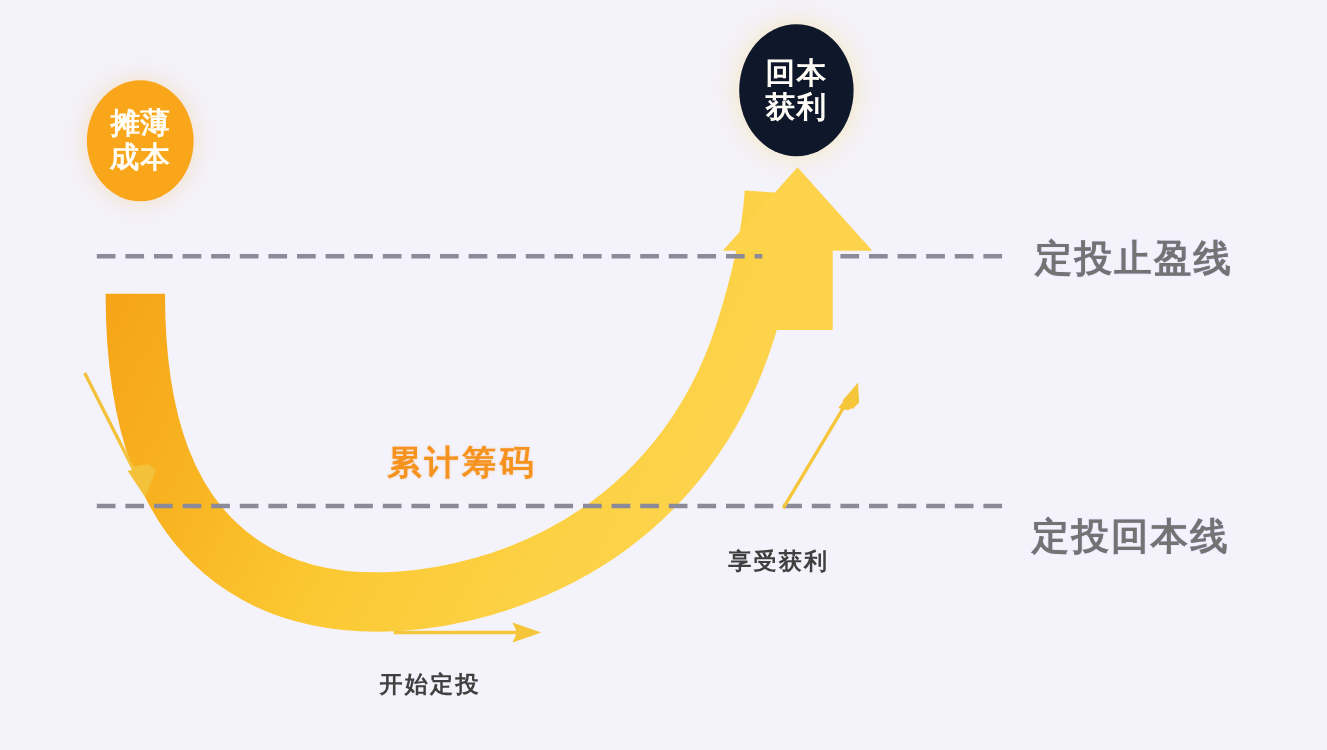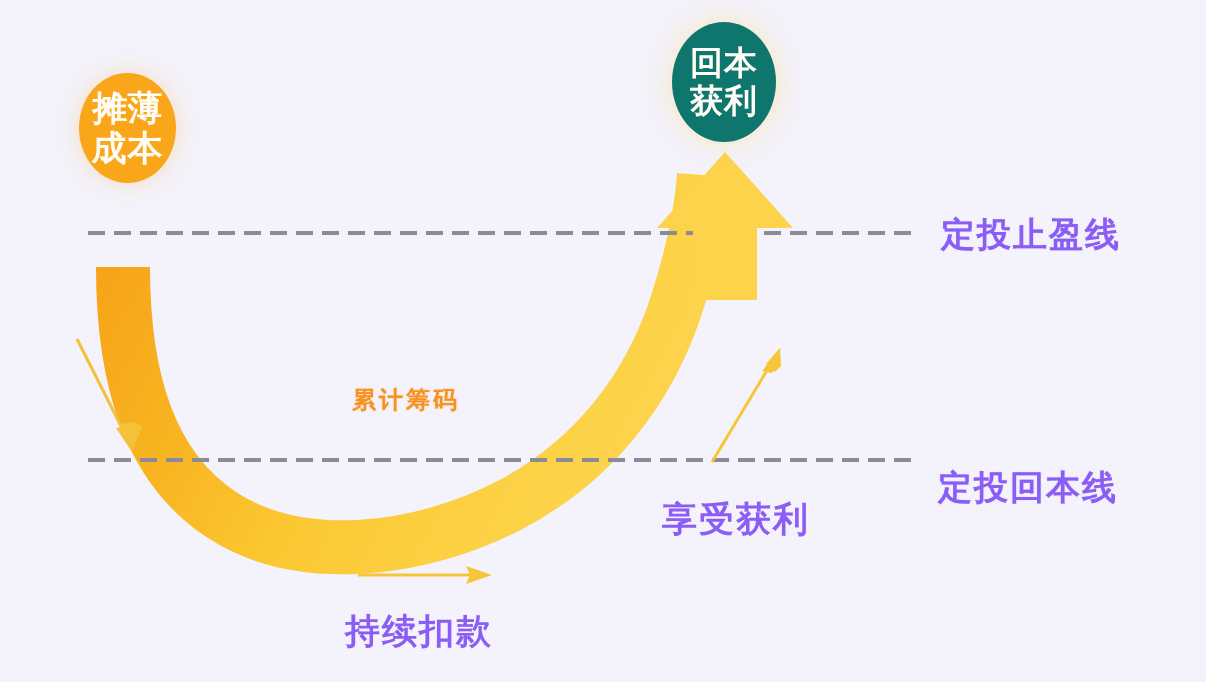--- a/index.html
+++ b/index.html
@@ -43,72 +43,72 @@
     user-select: none;
   }
   .bubble span { display: block; }
 
   #bubble-cost {
     left: 79px;
     top: 73px;
     width: 97px;
     height: 110px;
     background: #f9a61a;
-    font-size: 35px;
+    font-size: 27px;
     box-shadow: 0 0 22px rgba(249,166,26,0.25);
   }
   #bubble-cost .l1 { letter-spacing: 0px; }
 
   #bubble-profit {
     left: 672px;
     top: 22px;
     width: 104px;
     height: 120px;
-    background: #0f766e;
-    font-size: 33px;
+    background: #0f172a;
+    font-size: 27px;
     box-shadow: 0 0 26px rgba(252,211,75,0.35);
   }
 
   
   .label-right {
     position: absolute;
-    color: #8b5cf6;
+    color: #737373;
     font-weight: 700;
     font-size: 34px;
     letter-spacing: 2px;
     white-space: nowrap;
     text-shadow: 0 0 1px rgba(74,65,232,0.35);
     user-select: none;
   }
   #label-takeprofit-line { left: 941px; top: 212px; }
   #label-return         { left: 959px; top: 341px; }
   #label-breakeven-line { left: 938px; top: 443px; margin-top: 22px; }
 
   
   .label-grey {
     position: absolute;
-    color: #8b5cf6;
-    font-weight: 700;
-    font-size: 35px;
+    color: #404040;
+    font-weight: 700;
+    font-size: 21px;
     letter-spacing: 2px;
     white-space: nowrap;
     user-select: none;
   }
   #label-start-invest { left: 85px; top: 540px; }
   #label-keep-deduct  { left: 345px; top: 608px; }
   #label-enjoy-profit { left: 662px; top: 496px; }
 
   
   #label-accumulated {
     position: absolute;
     left: 352px;
-    top: 384px;
+    top: 400px;
     color: #f6921e;
     font-weight: 700;
-    font-size: 24px;
+    font-size: 31px;
     letter-spacing: 3px;
     white-space: nowrap;
     text-shadow: 0 0 2px rgba(246,146,30,0.4);
     user-select: none;
   }
 </style>
 </head>
 <body>
 
 <div id="stage">
@@ -196,19 +196,19 @@
     <span class="l1">回本</span>
     <span class="l2">获利</span>
   </div>
 
   <div class="label-right" id="label-takeprofit-line">定投止盈线</div>
 
 
   <div class="label-right" id="label-breakeven-line">定投回本线</div>
 
 
-  <div class="label-grey" id="label-keep-deduct">持续扣款</div>
+  <div class="label-grey" id="label-keep-deduct">开始定投</div>
 
   <div class="label-grey" id="label-enjoy-profit">享受获利</div>
 
   <div id="label-accumulated">累计筹码</div>
 
 </div>
 
 </body></html>

